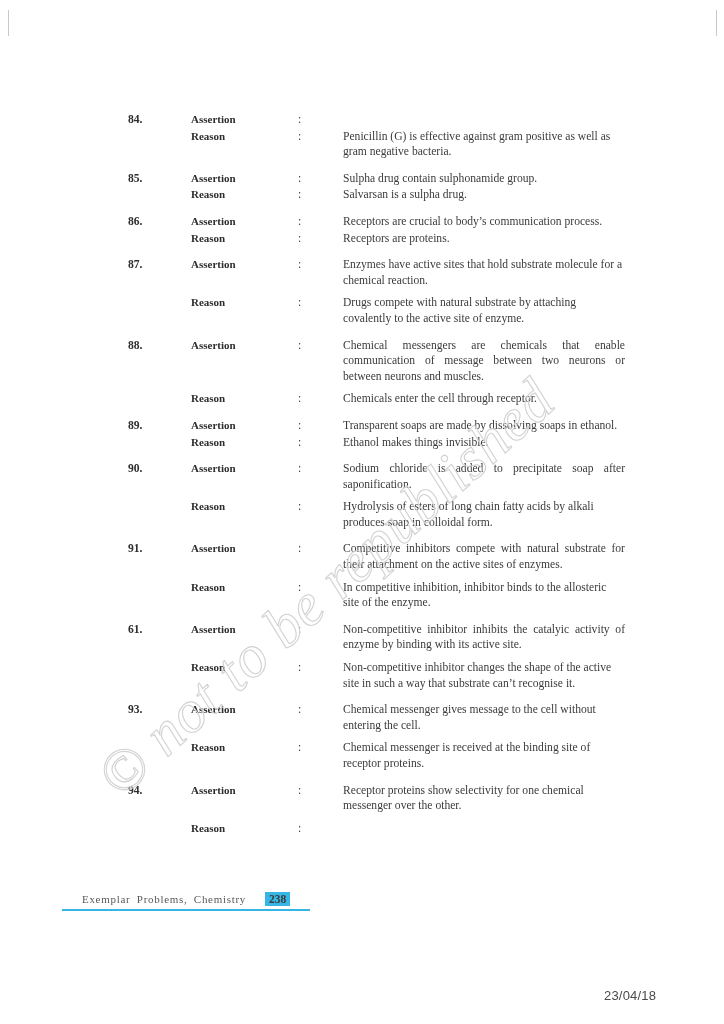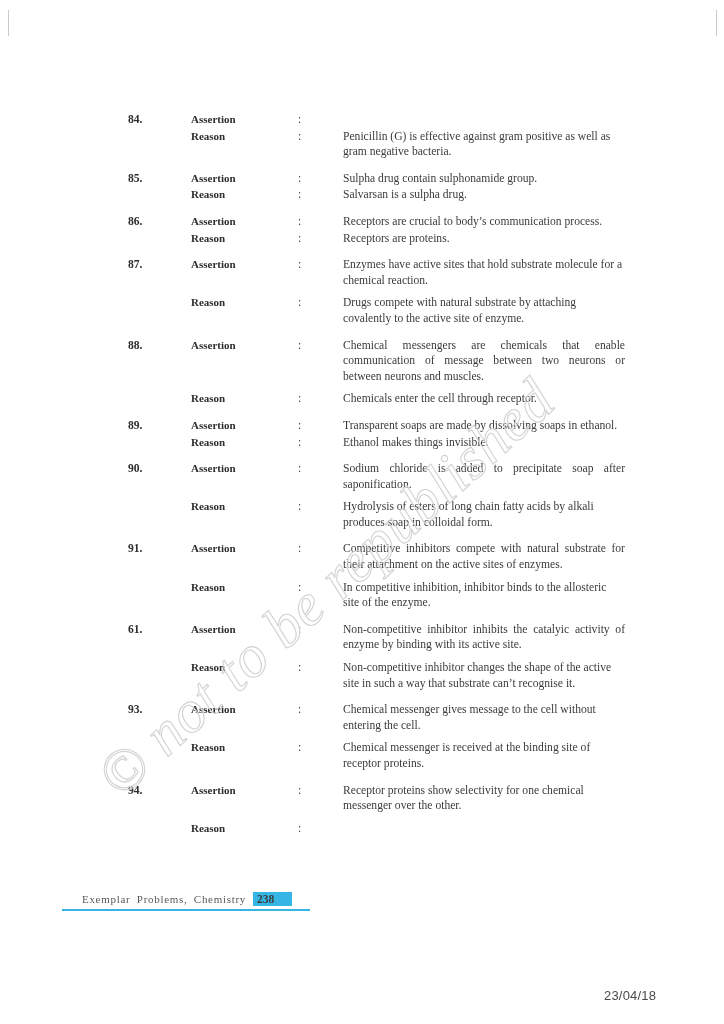--- a/index.html
+++ b/index.html
@@ -116,34 +116,35 @@
     top: 909px;
     width: 248px;
     height: 2px;
     background: #35b6e5;
     z-index: 2;
   }
   .footer-inner {
     display: flex;
     align-items: baseline;
     padding-left: 20px;
+    gap: 12px;
   }
   .footer-title {
     font-size: 11px;
     color: #595959;
     letter-spacing: 0.7px;
     word-spacing: 3px;
   }
   .footer-page {
     margin-left: 7px;
     font-size: 11.5px;
     font-weight: bold;
     color: #3b3b3b;
     background: #35b6e5;
-    padding: 1px 18px 1px 4px;
+    padding: 1px 4px 1px 4px;
   }
 
   #datestamp {
     position: absolute;
     left: 604px;
     top: 988px;
     font-family: "Liberation Sans", "DejaVu Sans", sans-serif;
     font-size: 13px;
     color: #4a4a4a;
     letter-spacing: 0.2px;

